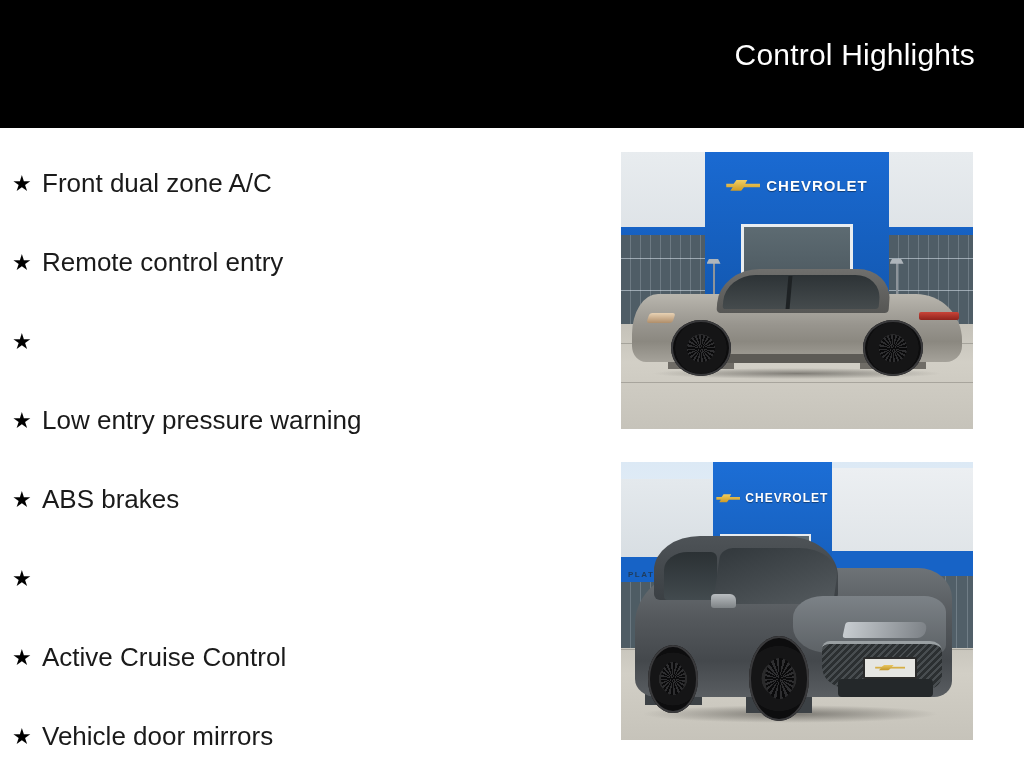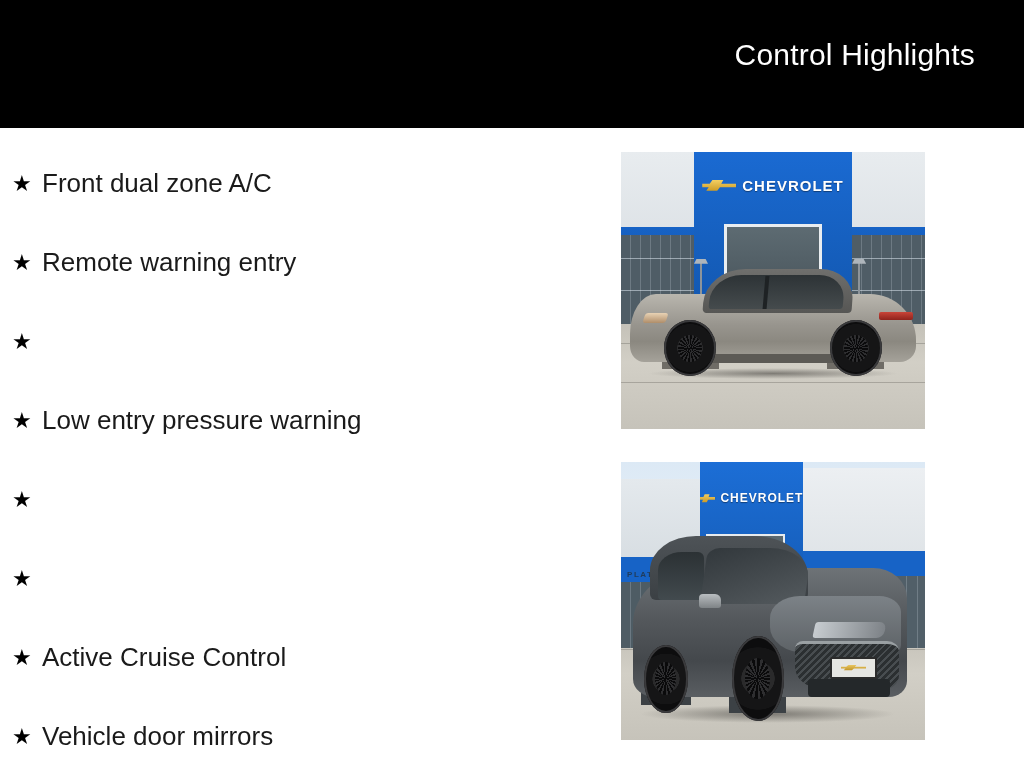--- a/index.html
+++ b/index.html
@@ -53,21 +53,21 @@
     font-size:26px;
     font-weight:400;
     line-height:1.1;
     white-space:nowrap;
   }
 
   
   .photo {
     position:absolute;
     left:621px;
-    width:304px;
+    width:352px;
     overflow:hidden;
     background:#c9c9c4;
   }
   #photo-1 { top:152px; height:277px; }
   #photo-2 { top:462px; height:278px; }
 
   .scene { position:absolute; inset:0; }
 
   
   .sky {
@@ -332,34 +332,35 @@
 
   <div class="features">
 
     <div class="feature-row">
       <span class="star-icon">★</span>
       <span class="feature-label">Front dual zone A/C</span>
     </div>
 
     <div class="feature-row">
       <span class="star-icon">★</span>
-      <span class="feature-label">Remote warning entry</span>
+      <span class="feature-label">Remote control entry</span>
     </div>
 
     <div class="feature-row">
       <span class="star-icon">★</span>
     </div>
 
     <div class="feature-row">
       <span class="star-icon">★</span>
       <span class="feature-label">Low entry pressure warning</span>
     </div>
 
     <div class="feature-row">
       <span class="star-icon">★</span>
+      <span class="feature-label">ABS brakes</span>
     </div>
 
     <div class="feature-row">
       <span class="star-icon">★</span>
     </div>
 
     <div class="feature-row">
       <span class="star-icon">★</span>
       <span class="feature-label">Active Cruise Control</span>
     </div>

